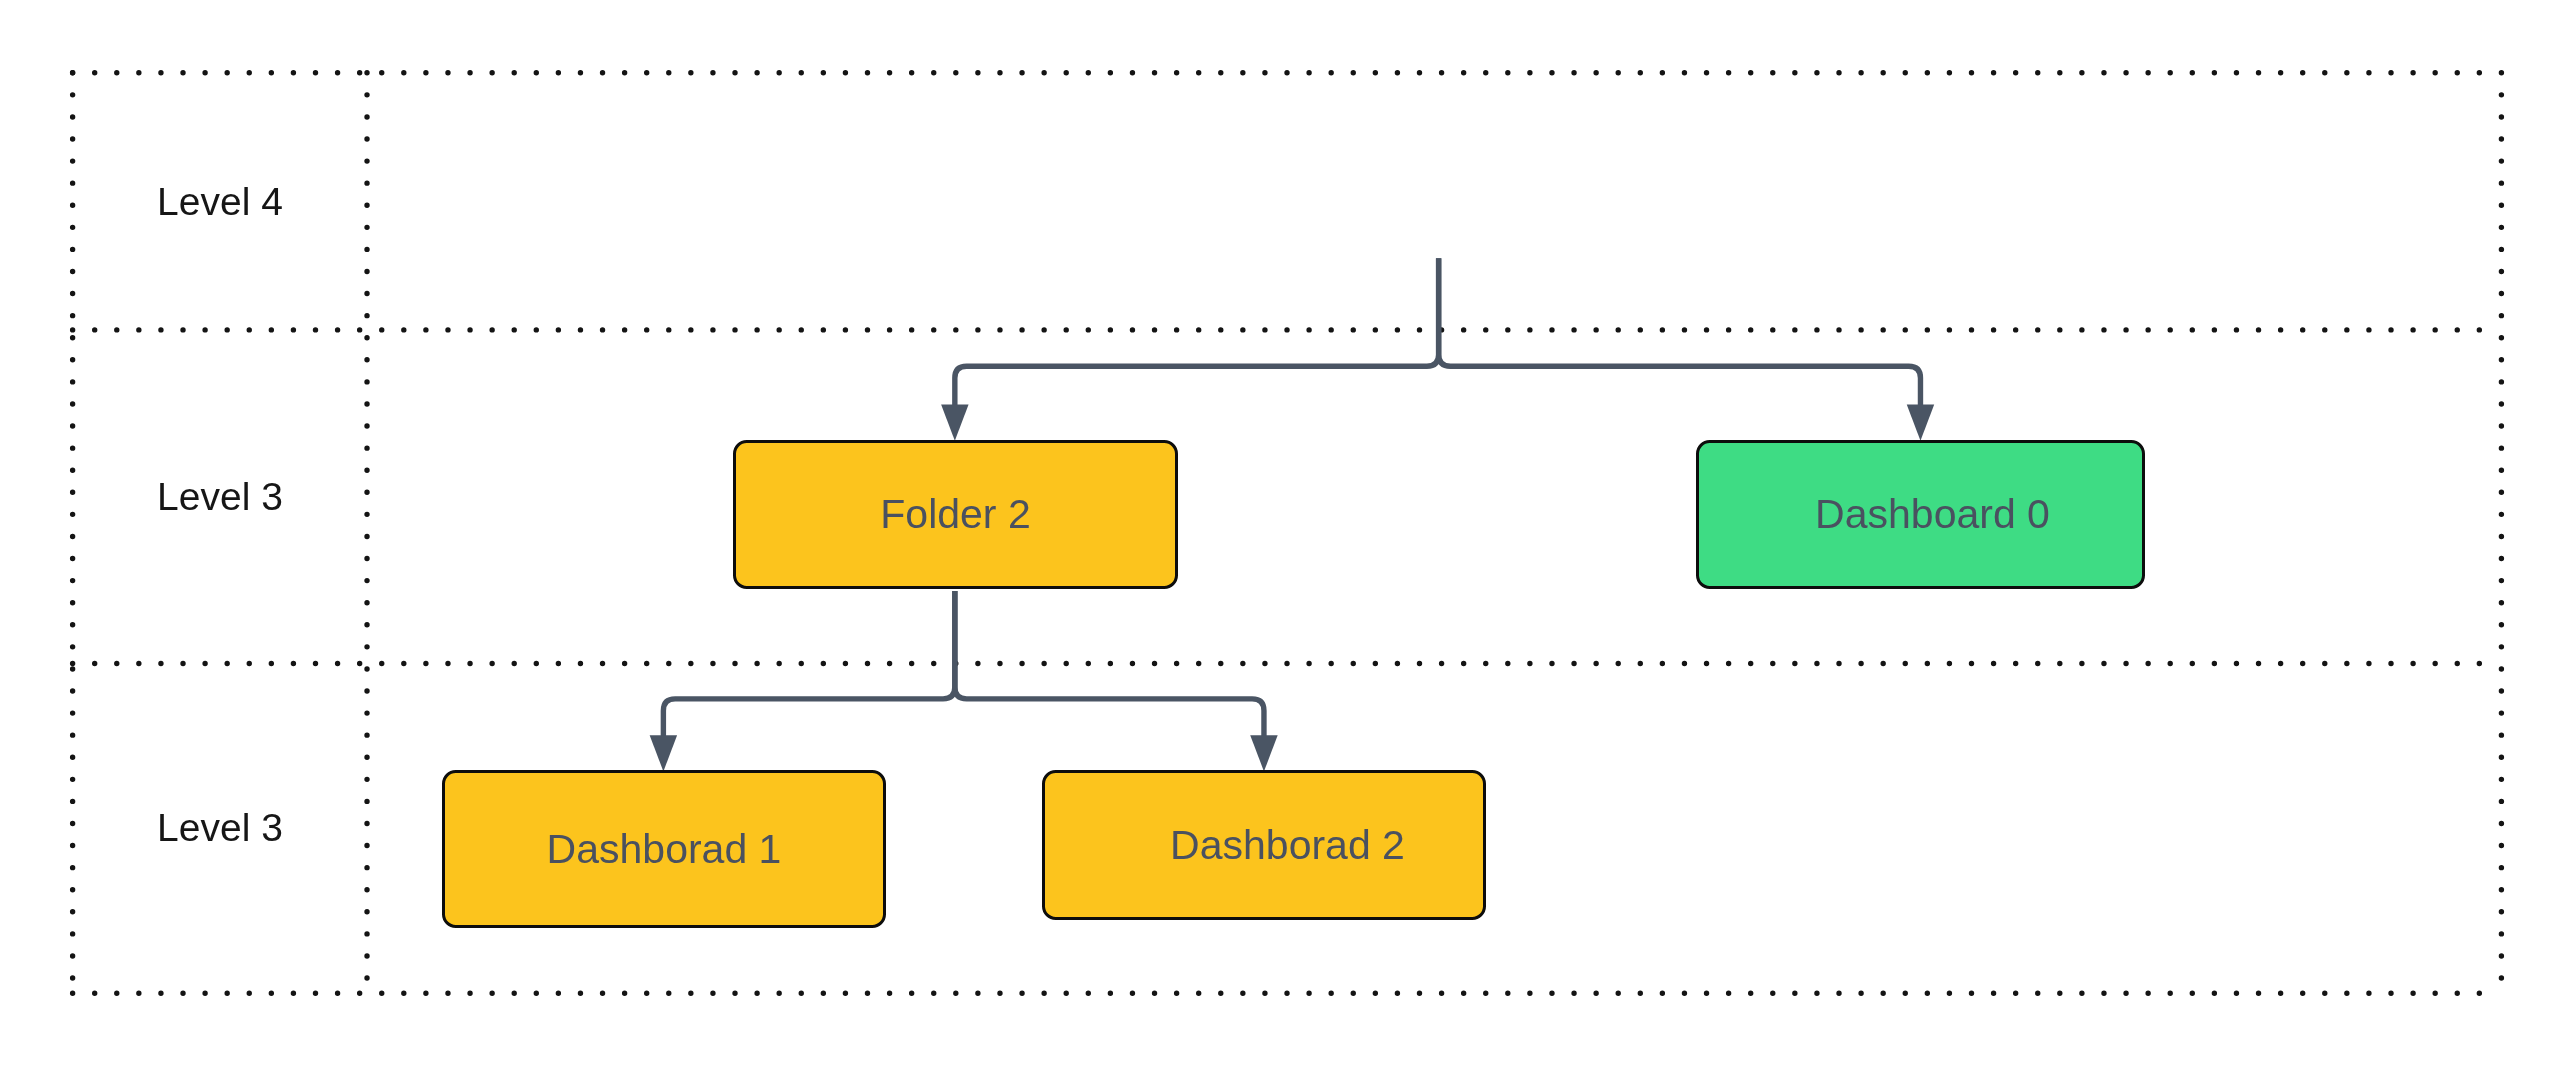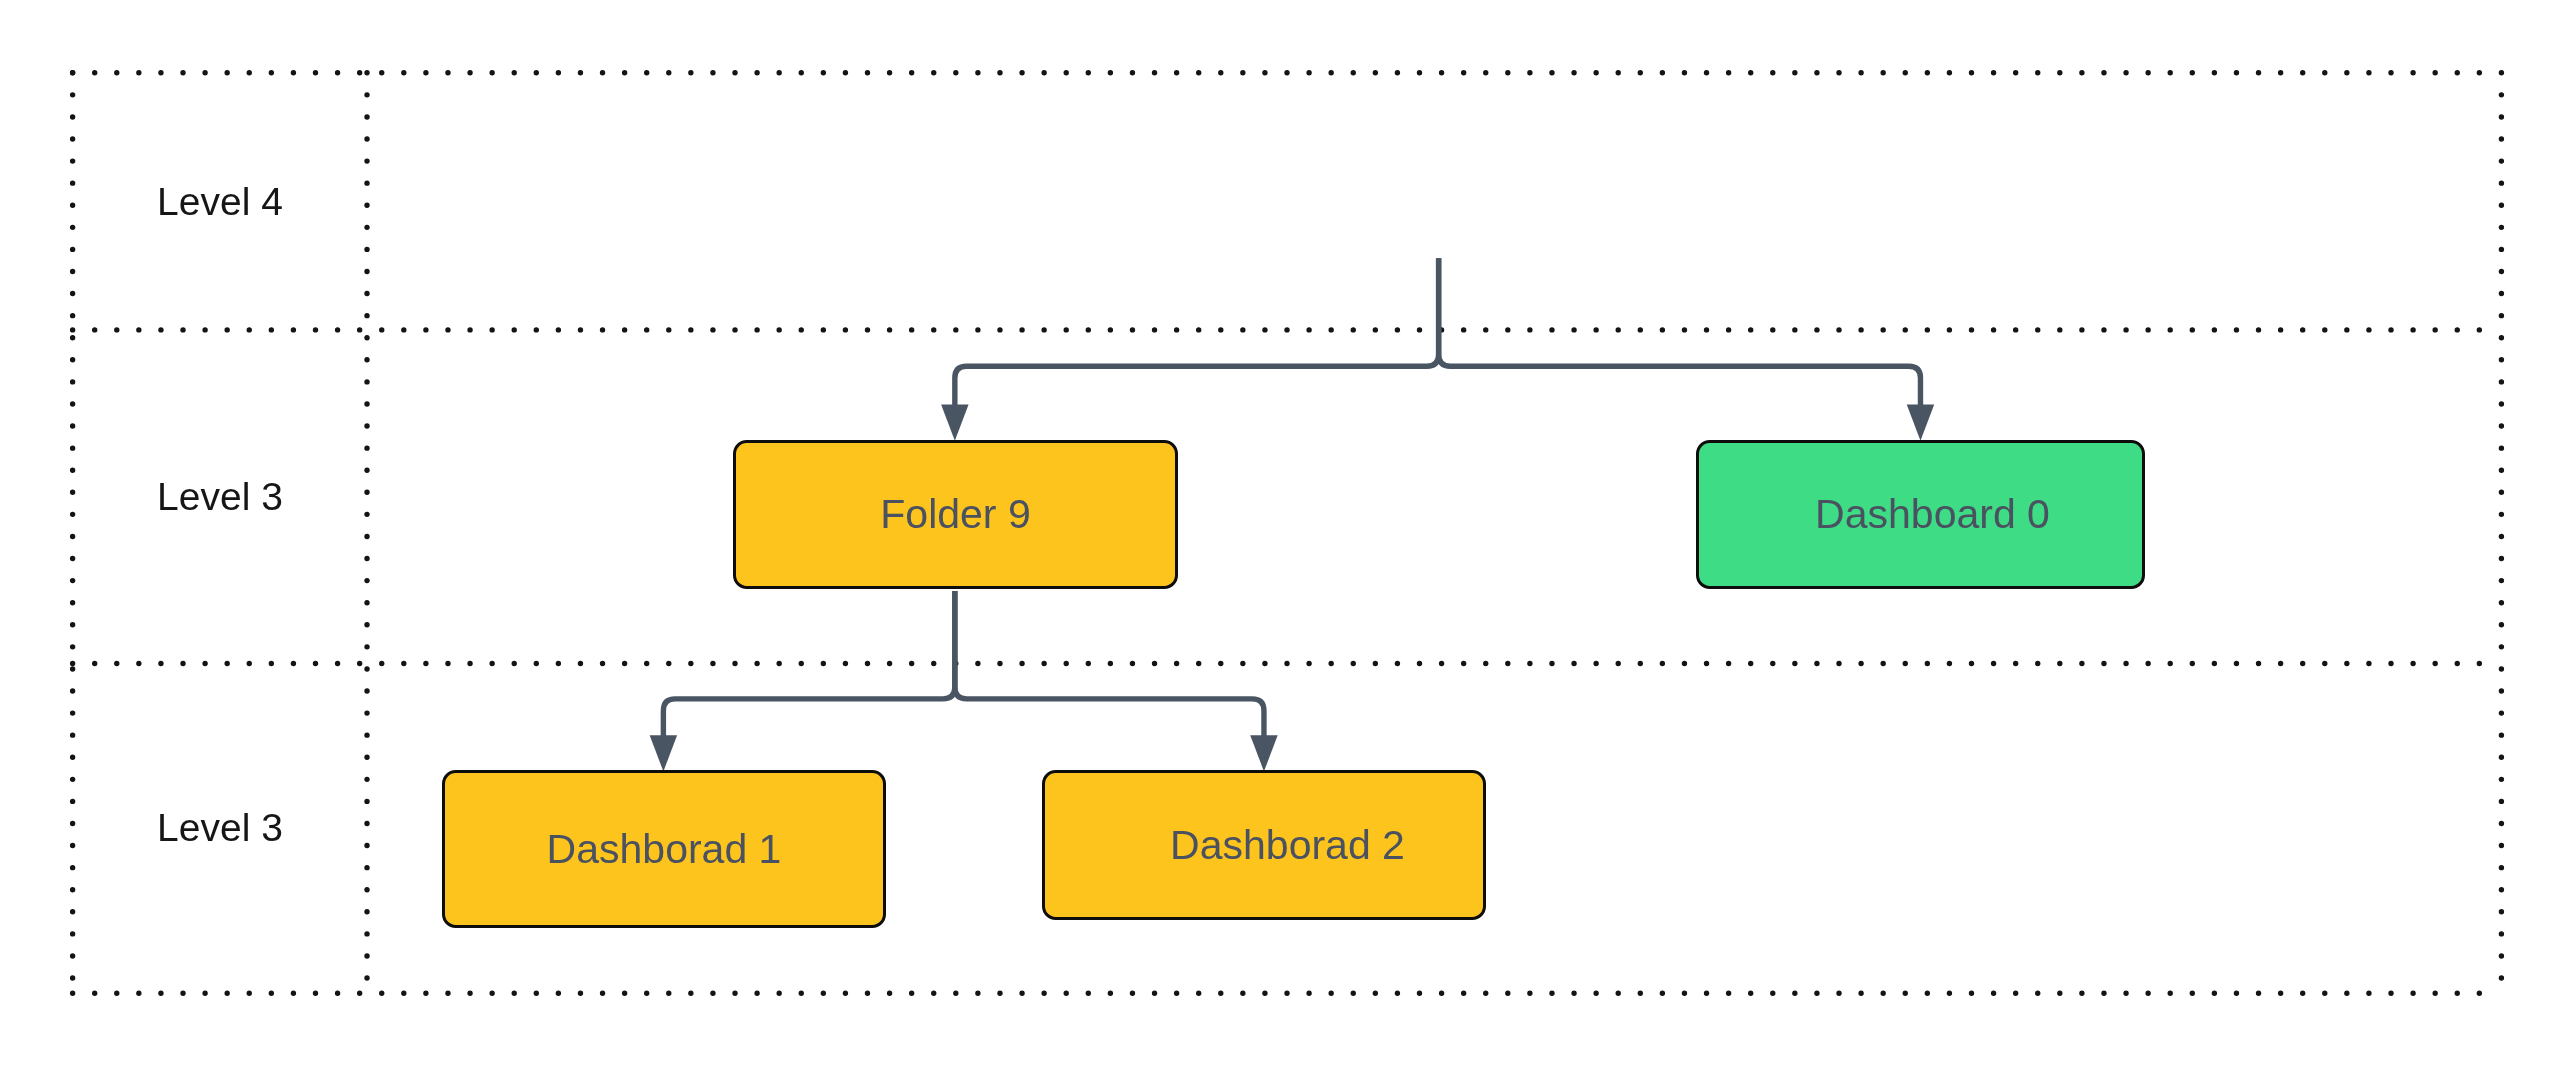--- a/index.html
+++ b/index.html
@@ -57,21 +57,21 @@
     <polygon class="arrowhead" points="662,749 690,749 676,786"></polygon>
     <polygon class="arrowhead" points="1274,749 1302,749 1288,786"></polygon>
   </svg>
 
   <div class="level-label" style="top:73px;  height:257px;">Level 4</div>
   <div class="level-label" style="top:330px; height:334px;">Level 3</div>
   <div class="level-label" style="top:663px; height:330px;">Level 3</div>
 
 
   <div class="node node-yellow" style="left:733px; top:440px; width:445px; height:149px;">
-    <span>Folder 9</span>
+    <span>Folder 2</span>
   </div>
 
   <div class="node node-green" style="left:1696px; top:440px; width:449px; height:149px;padding-left:24px;">
     <span>Dashboard 0</span>
   </div>
 
   <div class="node node-yellow" style="left:442px; top:770px; width:444px; height:158px;">
     <span>Dashborad 1</span>
   </div>
 

